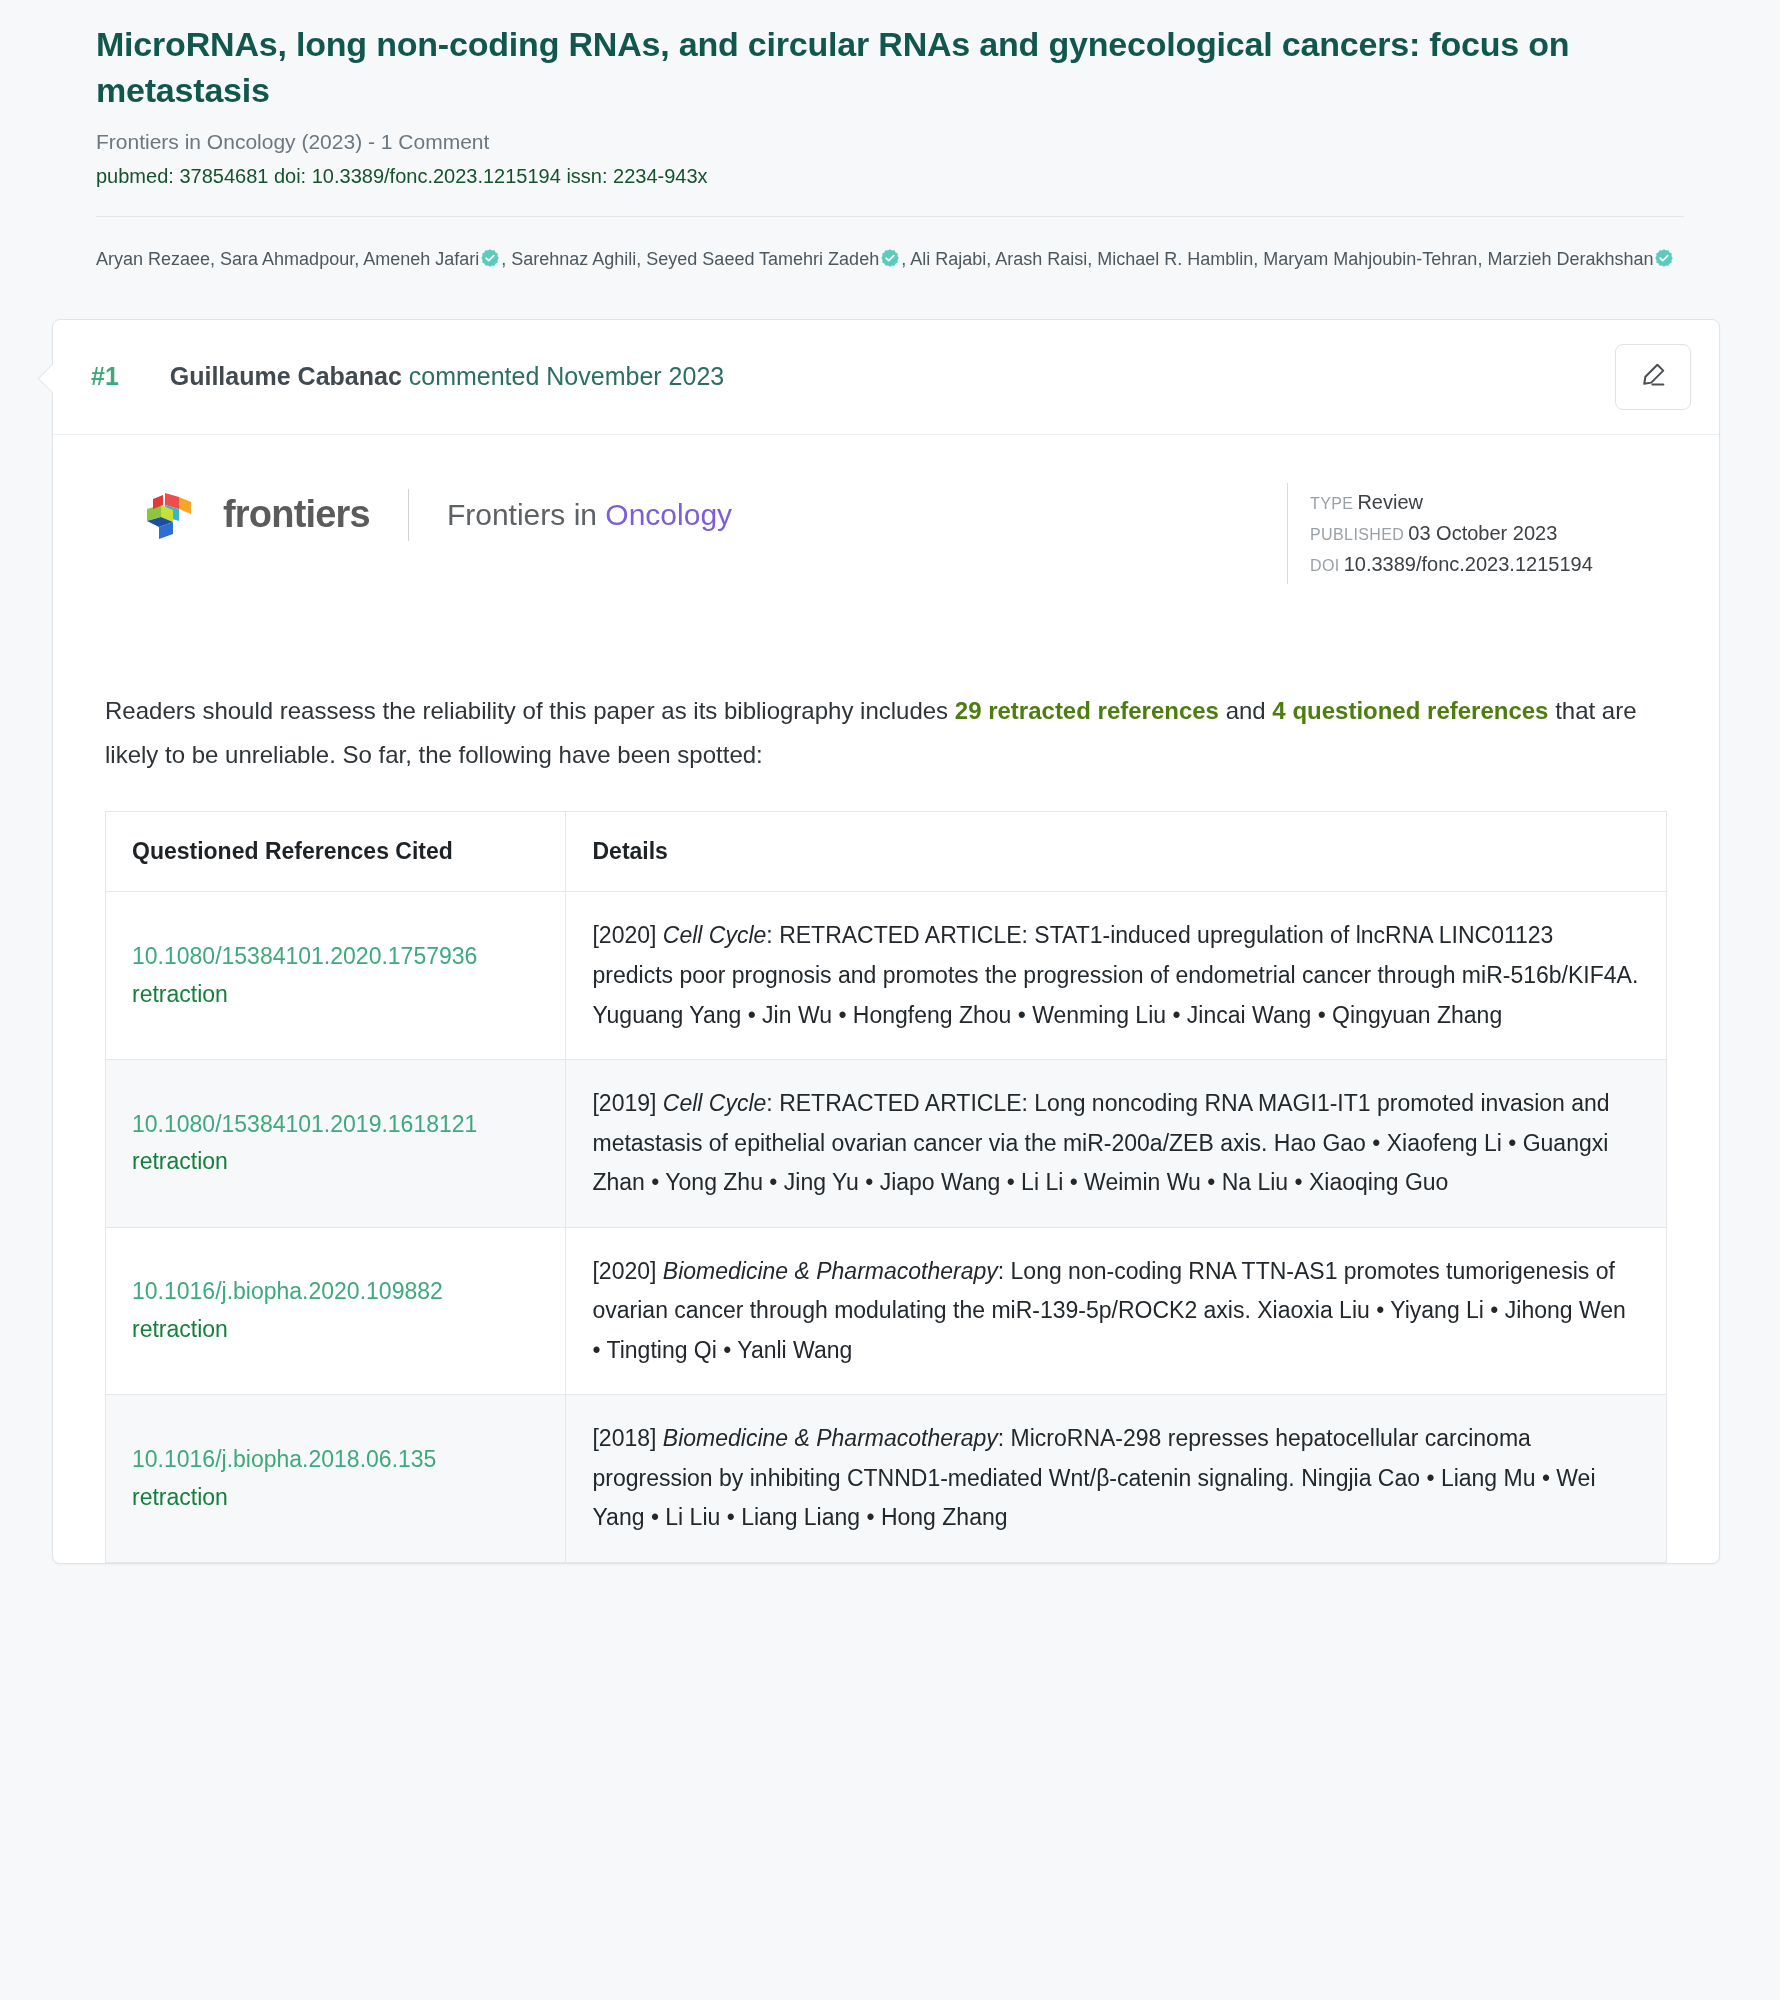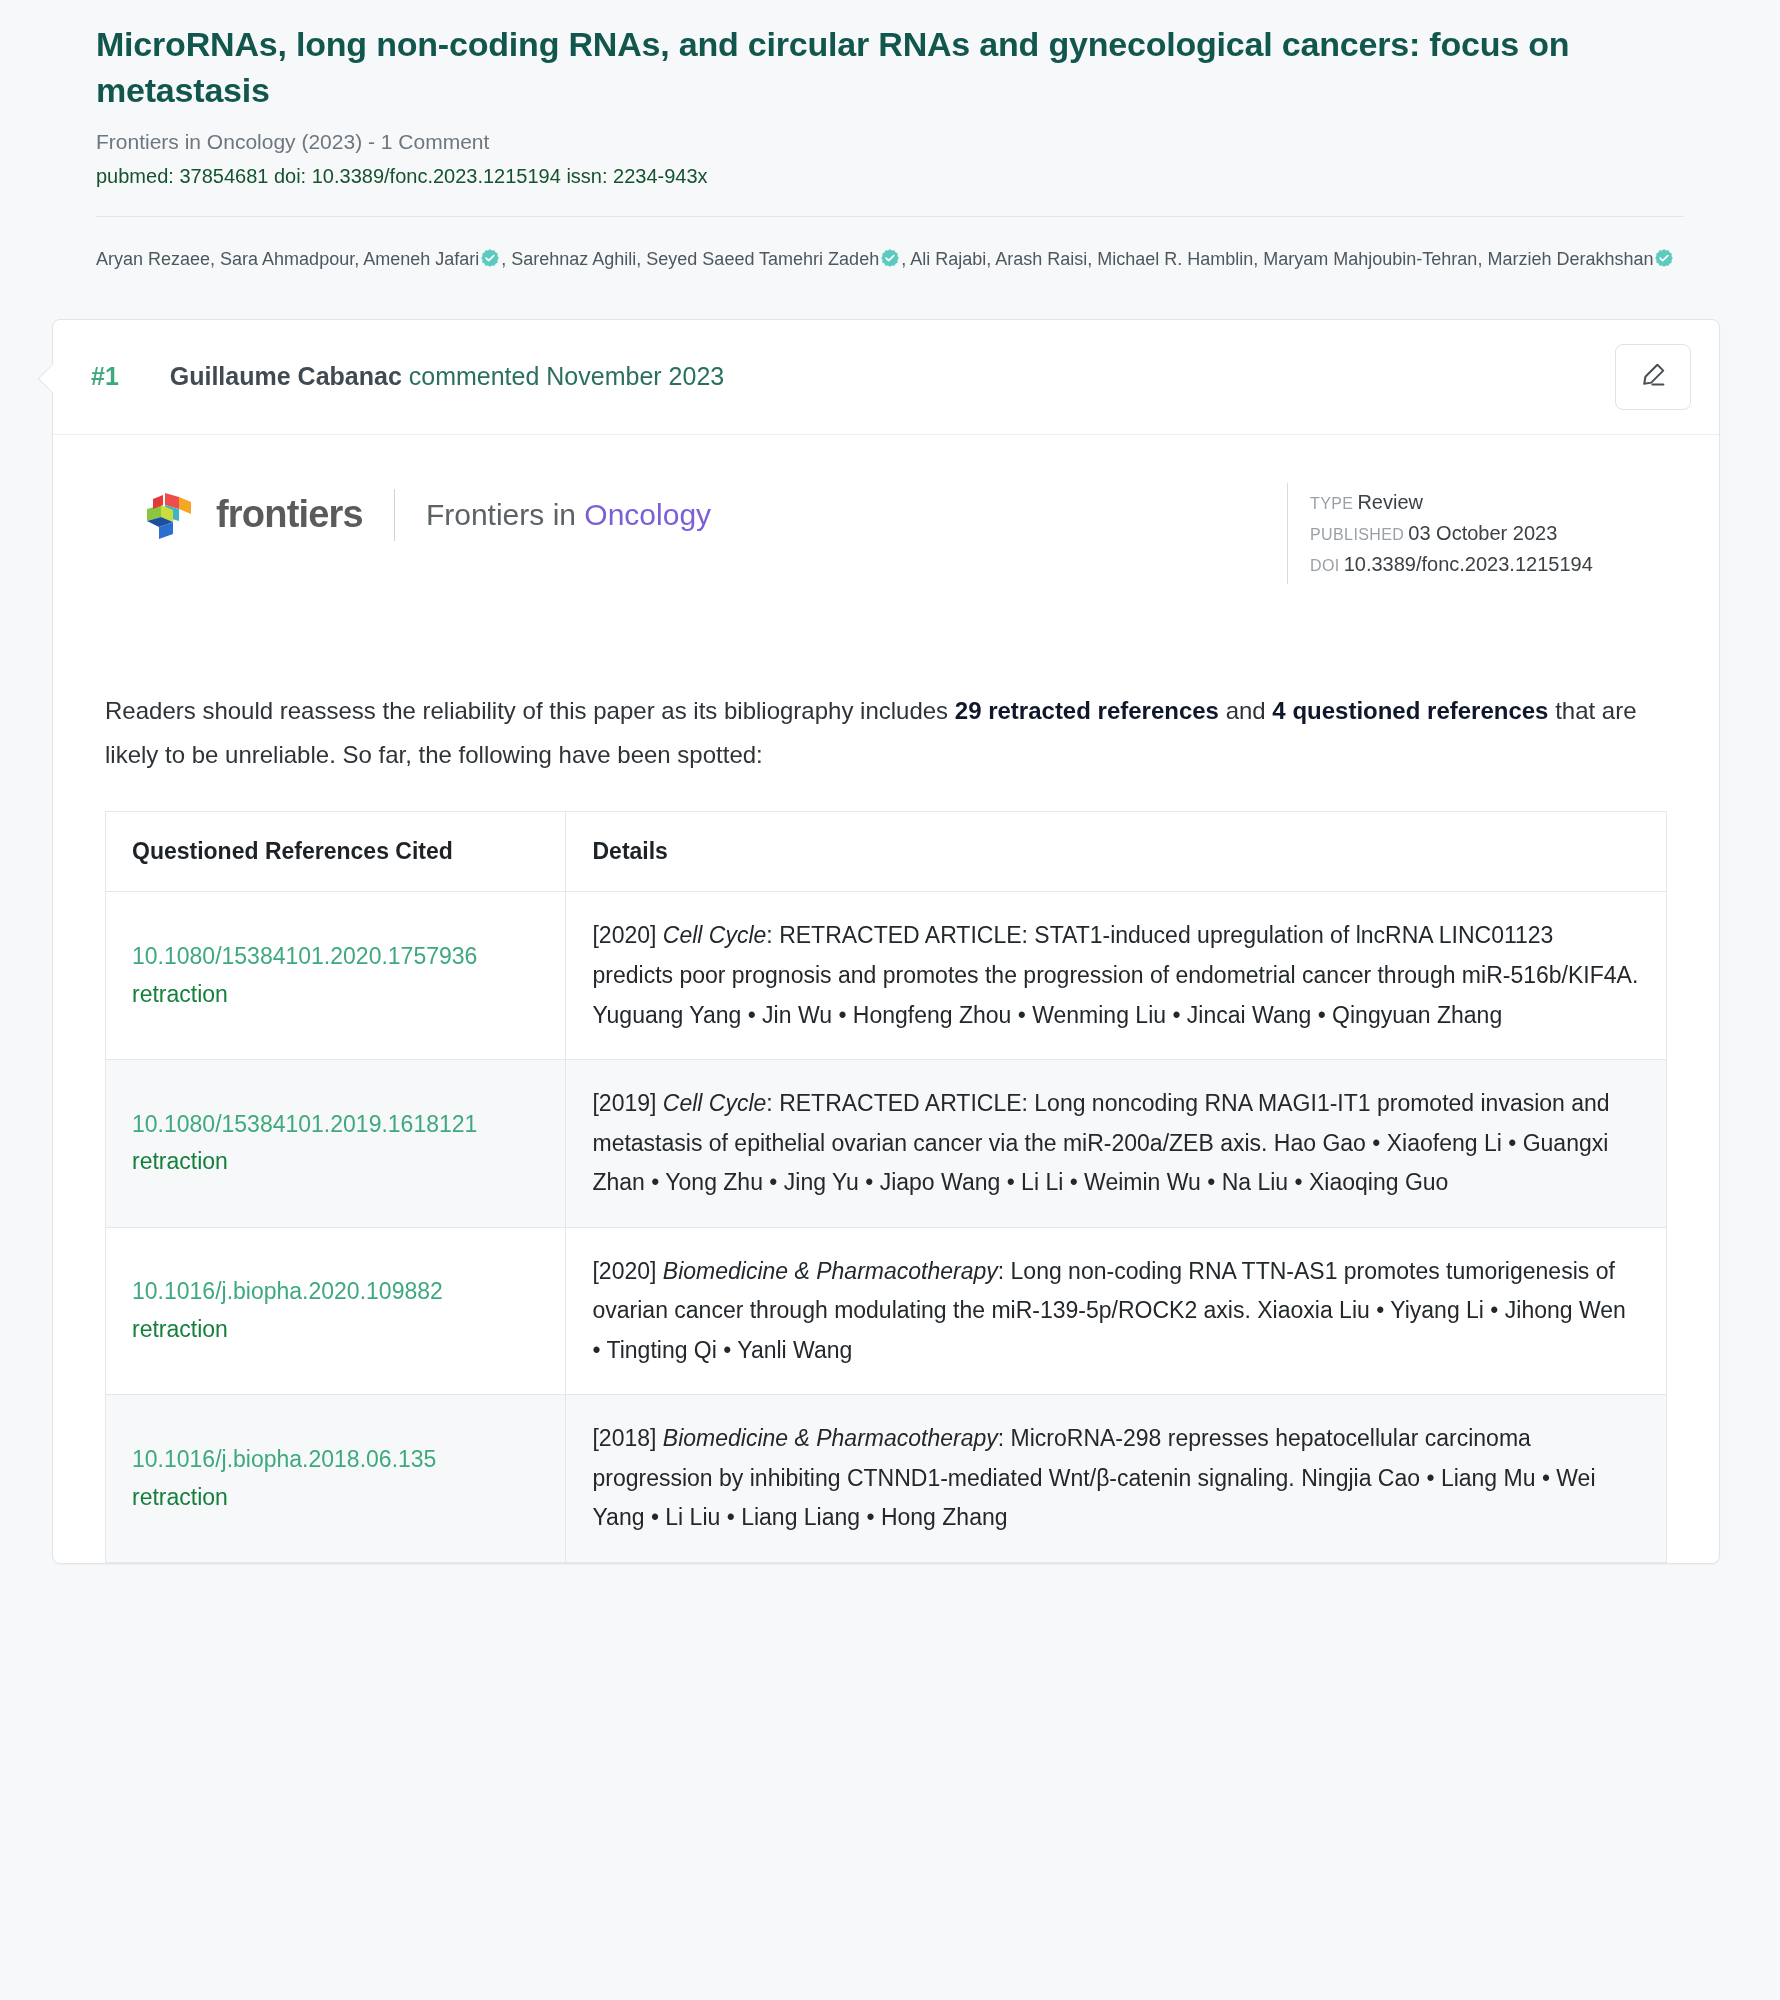--- a/index.html
+++ b/index.html
@@ -96,21 +96,21 @@
   .card-body { padding: 36px 52px 0 52px; }
 
   
   .fbanner {
     display: flex;
     align-items: flex-start;
     justify-content: space-between;
     padding: 12px 0 0 38px;
     min-height: 140px;
   }
-  .fbrand { display: flex; align-items: center; gap: 7px; padding-top: 6px; }
+  .fbrand { display: flex; align-items: center; gap: 14px; padding-top: 6px; }
   .flogo { width: 52px; height: 52px; position: relative; flex: none; margin-right: 14px; }
   .fword {
     font-size: 38px; font-weight: 700; color: #5b5b5b;
     letter-spacing: -0.8px;
   }
   .fdiv { width: 1px; height: 52px; background: #cfd3d6; margin: 0 24px; }
   .fjournal { font-size: 30px; color: #5d6266; }
   .fjournal .jname { color: #7c5fd6; }
 
   .fmeta {
@@ -125,21 +125,21 @@
     text-transform: uppercase; margin-right: 4px;
   }
 
   .lede {
     font-size: 24px;
     line-height: 1.85;
     color: #2e3438;
     margin: 78px 0 34px 0;
     max-width: 1560px;
   }
-  .lede b { font-weight: 700; color: #0f172a; }
+  .lede b { font-weight: 700; color: #4d7c0f; }
 
   
   table.refs {
     width: 100%;
     border-collapse: collapse;
     border: 1px solid #e4e8ea;
     table-layout: fixed;
     padding-left: 37px;
   }
   table.refs th {

